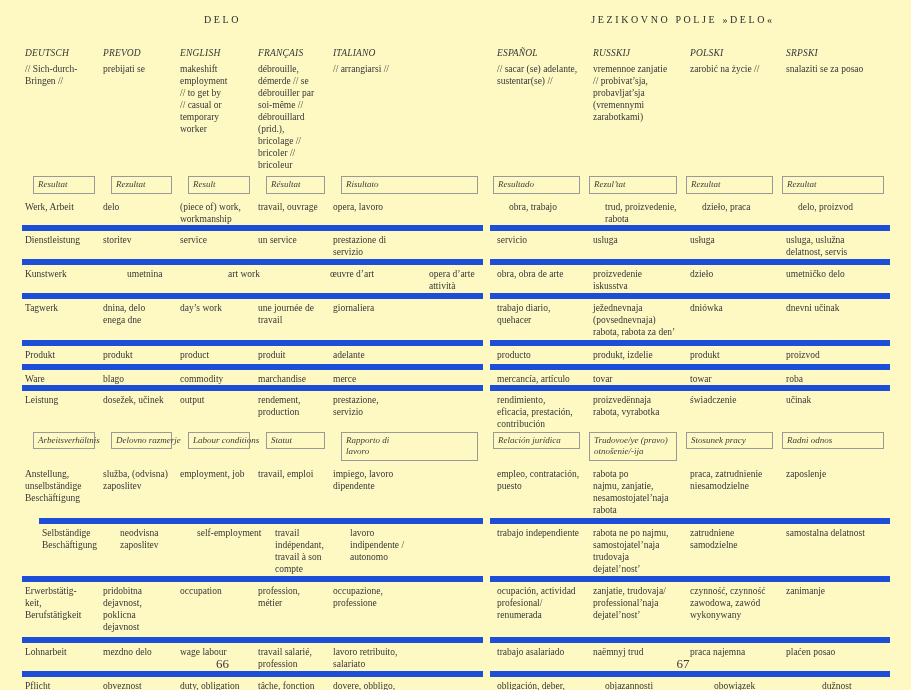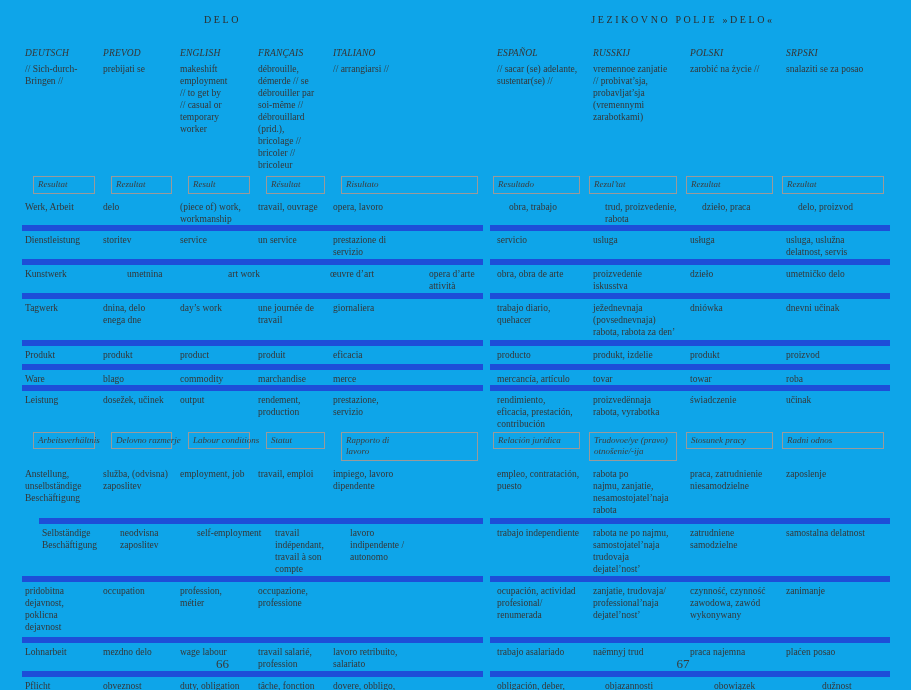--- a/index.html
+++ b/index.html
@@ -4,21 +4,21 @@
 <style>
   html,body{margin:0;padding:0;}
   body{
     background:#e8e8e6;
     font-family:"Liberation Serif","DejaVu Serif",serif;
     color:#333;
   }
   .spread{
     position:relative;
     width:911px;height:690px;
-    background:#0ea5e9;
+    background:#fef9c3;
     overflow:hidden;
   }
   .half-left{position:absolute;left:0;width:445px;text-align:center;}
   .half-right{position:absolute;left:455px;width:456px;text-align:center;}
   .page-title{
     top:14px;
     font-size:10px;
     letter-spacing:2.6px;
     color:#2e2e2e;
   }
@@ -126,21 +126,21 @@
         <div class="cell data-cell">day’s work</div>
         <div class="cell data-cell">une journée de
 travail</div>
         <div class="cell data-cell">giornaliera</div>
       </div>
       <div class="row data-row ruled" style="min-height: 18px;">
         <div class="cell data-cell">Produkt</div>
         <div class="cell data-cell">produkt</div>
         <div class="cell data-cell">product</div>
         <div class="cell data-cell">produit</div>
-        <div class="cell data-cell">eficacia</div>
+        <div class="cell data-cell">adelante</div>
       </div>
       <div class="row data-row ruled" style="min-height: 14px;">
         <div class="cell data-cell">Ware</div>
         <div class="cell data-cell">blago</div>
         <div class="cell data-cell">commodity</div>
         <div class="cell data-cell">marchandise</div>
         <div class="cell data-cell">merce</div>
       </div>
       <div class="row data-row ruled" style="min-height: 41px;">
         <div class="cell data-cell">Leistung</div>
@@ -178,20 +178,23 @@
         <div class="cell data-cell">self-employment</div>
         <div class="cell data-cell">travail
 indépendant,
 travail à son
 compte</div>
         <div class="cell data-cell">lavoro
 indipendente /
 autonomo</div>
       </div>
       <div class="row data-row ruled" style="min-height: 55px;">
+        <div class="cell data-cell">Erwerbstätig-
+keit,
+Berufstätigkeit</div>
         <div class="cell data-cell">pridobitna
 dejavnost,
 poklicna
 dejavnost</div>
         <div class="cell data-cell">occupation</div>
         <div class="cell data-cell">profession,
 métier</div>
         <div class="cell data-cell">occupazione,
 professione</div>
       </div>

